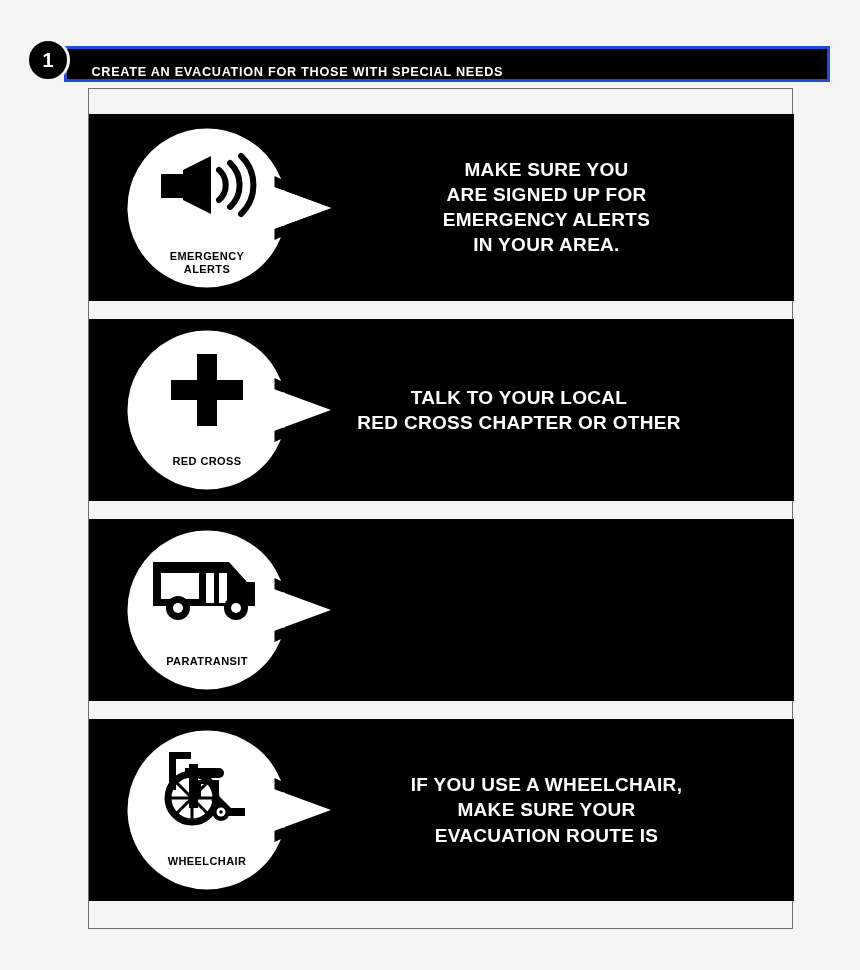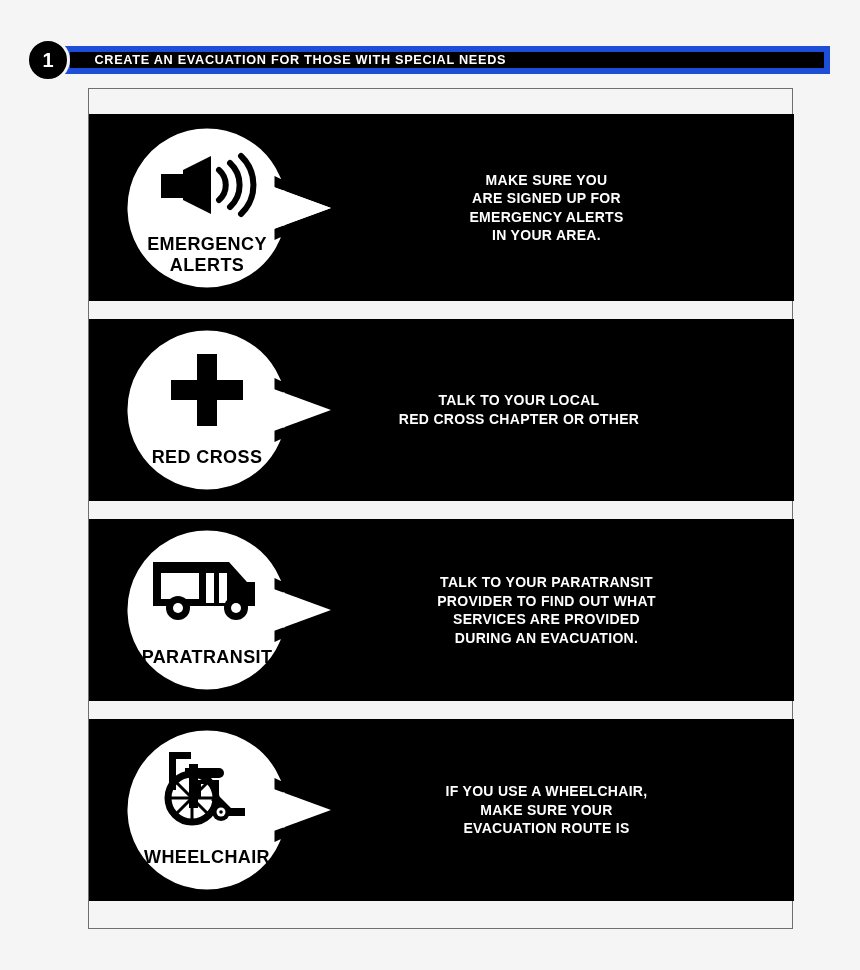--- a/index.html
+++ b/index.html
@@ -23,26 +23,26 @@
     left: 0;
     top: 46px;
     width: 860px;
     height: 32px;
   }
   #header-bar {
     position: absolute;
     left: 64px;
     top: 0;
     width: 766px;
-    height: 28px;
+    height: 36px;
     background: #000000;
-    border: 6px solid #1d4ed8;
+    border: 3px solid #1d4ed8;
     box-sizing: border-box;
     display: flex;
-    align-items: flex-start;
+    align-items: flex-end;
   }
   #header-title {
     color: #ffffff;
     font-size: 13.5px;
     font-weight: bold;
     letter-spacing: 0.75px;
     padding-left: 26px;
     white-space: nowrap;
     font-stretch: condensed;
     transform: scaleX(0.94);
@@ -98,21 +98,21 @@
     box-sizing: border-box;
   }
   .panel-text {
     position: absolute;
     left: 230px;
     right: 20px;
     top: 50%;
     transform: translateY(-50%);
     color: #ffffff;
     text-align: center;
-    font-size: 14px;
+    font-size: 19px;
     font-weight: bold;
     line-height: 1.33;
     letter-spacing: 0.3px;
     z-index: 3;
   }
   .panel-text span { display: block; }
 
   
   .bubble {
     position: absolute;
@@ -123,21 +123,21 @@
     height: 176px;
     z-index: 3;
   }
   .bubble svg { display: block; overflow: visible; }
   .bubble-label {
     position: absolute;
     left: 0;
     width: 176px;
     text-align: center;
     color: #000000;
-    font-size: 18px;
+    font-size: 11px;
     font-weight: bold;
     letter-spacing: 0.4px;
     line-height: 1.15;
     z-index: 4;
     pointer-events: none;
   }
   .bubble-label.one-line { bottom: 30px; }
   .bubble-label.two-line { bottom: 20px; }
   .icon-wrap {
     position: absolute;
@@ -230,26 +230,20 @@
           <rect x="68" y="13" width="8" height="30" fill="#ffffff"></rect>
           <circle cx="27" cy="48" r="12" fill="#000000"></circle>
           <circle cx="27" cy="48" r="5" fill="#ffffff"></circle>
           <circle cx="85" cy="48" r="12" fill="#000000"></circle>
           <circle cx="85" cy="48" r="5" fill="#ffffff"></circle>
         </svg>
       </div>
       <div class="bubble-label one-line">
         <div>PARATRANSIT</div>
       </div>
-    </div>
-    <div class="panel-text">
-      <span>TALK TO YOUR PARATRANSIT</span>
-      <span>PROVIDER TO FIND OUT WHAT</span>
-      <span>SERVICES ARE PROVIDED</span>
-      <span>DURING AN EVACUATION.</span>
     </div>
   </div>
 
   <div class="panel" style="top:630px;height:182px;">
     <div class="panel-bar"></div>
     <div class="bubble">
       <svg width="176" height="176" viewBox="0 0 176 176" aria-hidden="true">
         <path d="M88 4 A84 84 0 1 1 87.99 4 Z M160 63 L215 88 L160 113 Z" fill="#ffffff" stroke="#000000" stroke-width="9"></path>
         <path d="M152 66 L212 88 L152 110 Z" fill="#ffffff"></path>
       </svg>

